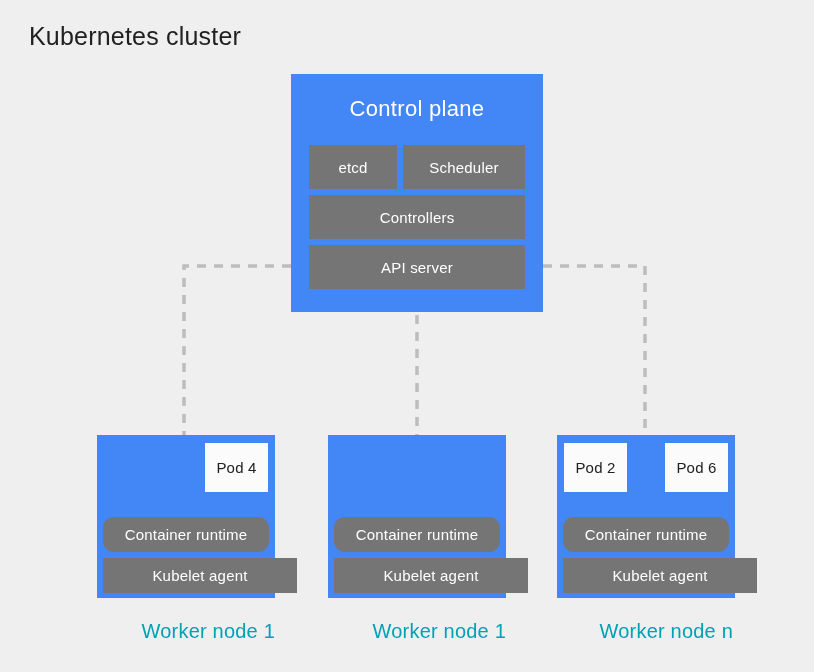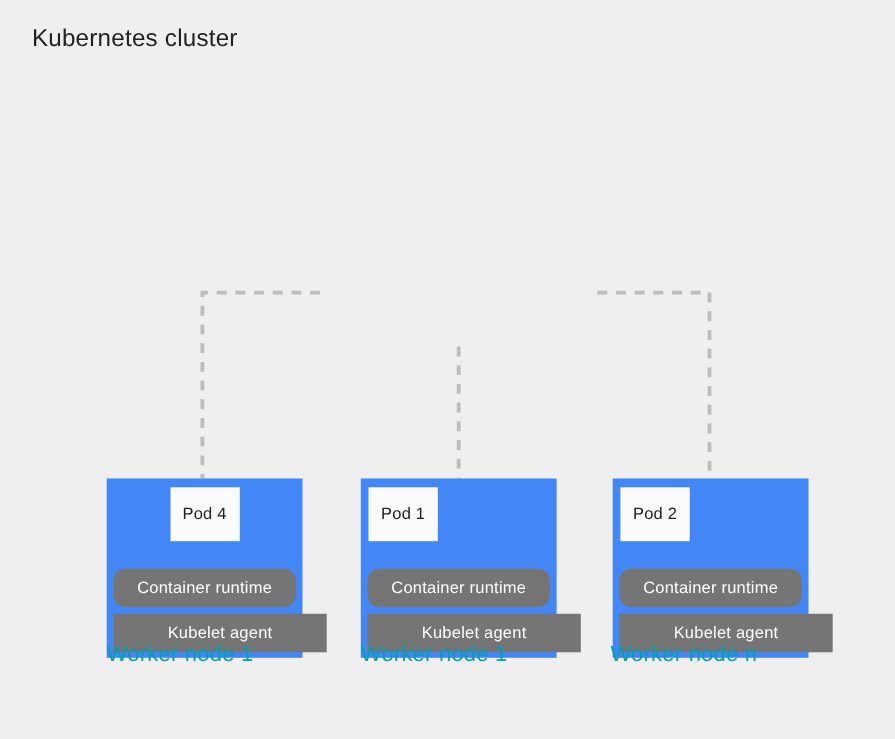--- a/index.html
+++ b/index.html
@@ -8,21 +8,21 @@
     position: relative;
     width: 814px;
     height: 672px;
     background: #EFEFEF;
     overflow: hidden;
   }
   .diagram-title {
     position: absolute;
     left: 29px;
     top: 22px;
-    font-size: 22px;
+    font-size: 25px;
     font-weight: 400;
     color: #212121;
     letter-spacing: 0.2px;
   }
   .connectors {
     position: absolute;
     left: 0; top: 0;
     width: 814px; height: 672px;
   }
   .control-plane {
@@ -65,38 +65,38 @@
   .wn-n { left: 557px; }
 
   .pod-row {
     position: absolute;
     left: 0; top: 8px;
     width: 100%;
     padding: 0 7px;
     box-sizing: border-box;
     display: flex;
   }
-  .pod-row.centered { justify-content: center; }
+  .pod-row.centered { justify-content: flex-end; }
   .pod-row.spread   { justify-content: space-between; }
   .pod {
     width: 63px; height: 49px;
     background: #FBFBFB;
     color: #212121;
     font-size: 15px;
     display: flex; align-items: center; justify-content: center;
     letter-spacing: 0.2px;
   }
   .wn-runtime { left: 6px; top: 82px;  width: 166px; height: 35px; border-radius: 11px; }
   .wn-kubelet { left: 6px; top: 123px; width: 194px; height: 35px; }
 
   .node-label {
     position: absolute;
-    top: 584px;
+    top: 620px;
     width: 178px;
-    text-align: left;
+    text-align: right;
     color: #00A1B5;
     font-size: 20px;
     font-weight: 400;
     letter-spacing: 0.2px;
   }
   .nl-1 { left: 97px;  }
   .nl-2 { left: 328px; }
   .nl-n { left: 555px; }
 </style>
 </head>
@@ -105,40 +105,47 @@
 <div class="canvas">
 
   <div class="diagram-title">Kubernetes cluster</div>
 
   <svg class="connectors" viewBox="0 0 814 672" xmlns="http://www.w3.org/2000/svg">
     <path d="M291,266 H184 V435" fill="none" stroke="#BDBDBD" stroke-width="3.5" stroke-dasharray="9 8"></path>
     <path d="M543,266 H645 V435" fill="none" stroke="#BDBDBD" stroke-width="3.5" stroke-dasharray="9 8"></path>
     <path d="M417,315 V435" fill="none" stroke="#BDBDBD" stroke-width="3.5" stroke-dasharray="9 8"></path>
   </svg>
 
+  <div class="control-plane">
+    <div class="cp-title">Control plane</div>
+    <div class="gray-box cp-etcd">etcd</div>
+    <div class="gray-box cp-scheduler">Scheduler</div>
+    <div class="gray-box cp-controllers">Controllers</div>
+    <div class="gray-box cp-apiserver">API server</div>
+  </div>
 
   <div class="worker-node wn-1">
     <div class="pod-row centered">
       <div class="pod">Pod 4</div>
     </div>
     <div class="gray-box wn-runtime">Container runtime</div>
     <div class="gray-box wn-kubelet">Kubelet agent</div>
   </div>
 
   <div class="worker-node wn-2">
     <div class="pod-row spread">
-      <div class="pod">Pod 1</div>
     </div>
     <div class="gray-box wn-runtime">Container runtime</div>
     <div class="gray-box wn-kubelet">Kubelet agent</div>
   </div>
 
   <div class="worker-node wn-n">
     <div class="pod-row spread">
       <div class="pod">Pod 2</div>
+      <div class="pod">Pod 6</div>
     </div>
     <div class="gray-box wn-runtime">Container runtime</div>
     <div class="gray-box wn-kubelet">Kubelet agent</div>
   </div>
 
   <div class="node-label nl-1">Worker node 1</div>
   <div class="node-label nl-2">Worker node 1</div>
   <div class="node-label nl-n">Worker node n</div>
 
 </div>

